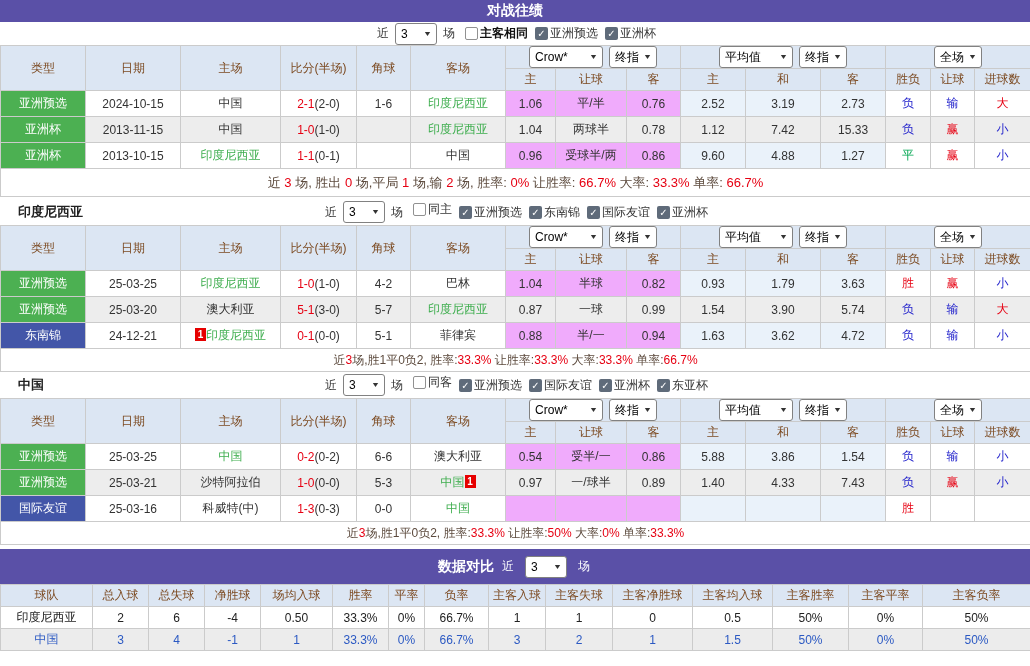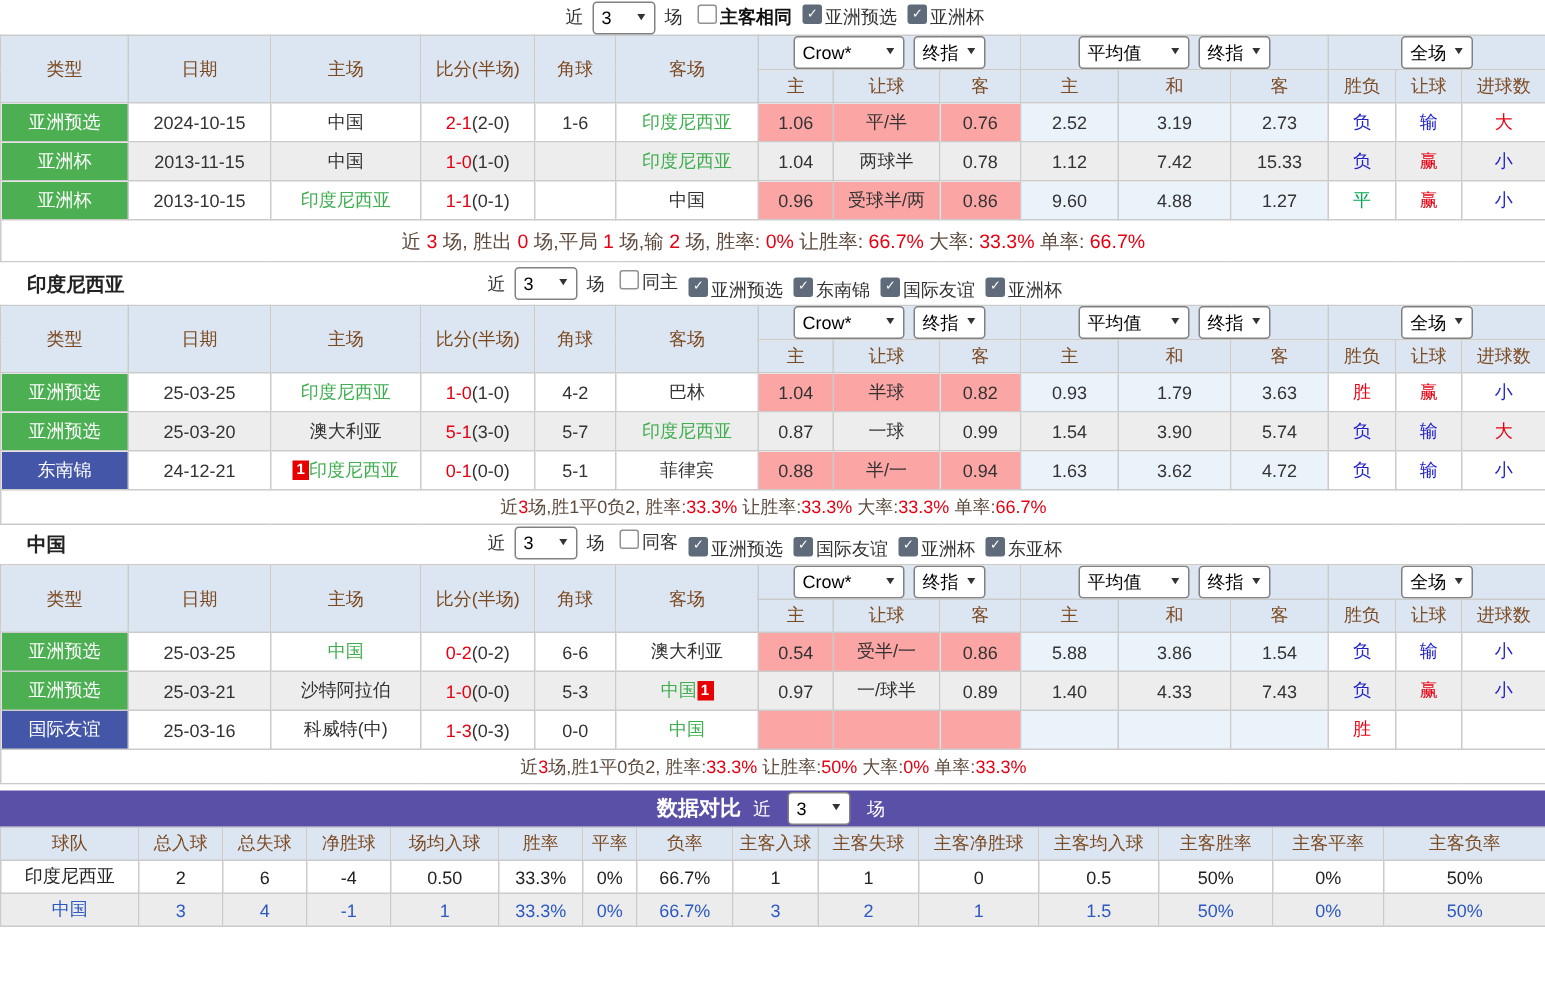--- a/index.html
+++ b/index.html
@@ -1,59 +1,59 @@
 <!DOCTYPE html>
 <html><head>
 <meta charset="utf-8">
 <style>
   html,body{margin:0;padding:0;}
   body{width:1030px;height:666px;overflow:hidden;background:#fff;
        font-family:"Liberation Sans","DejaVu Sans",sans-serif;font-size:12px;color:#333;}
   .bar{background:#5a50a7;display:flex;align-items:center;justify-content:center;gap:6px;position:relative;}
   .bar1{height:22px;}
   .bar2{height:30px;}
-  .bar3{height:24px;}
+  .bar3{height:35px;}
   .bar-title{color:#fff;font-weight:bold;font-size:14px;}
   .gap2{height:2px;background:#fff;}
   .gapb{height:4px;background:#fff;}
 
   .filter-row{height:23px;display:flex;align-items:center;justify-content:center;background:#fff;}
   .team-filter{position:relative;height:26px;display:flex;align-items:center;justify-content:center;background:#fff;}
   .team-name{position:absolute;left:18px;font-weight:bold;font-size:13px;color:#222;}
   .flabel{margin:0 3px;color:#333;}
   .flabel.white{color:#fff;margin:0 2px;font-size:12px;}
 
   .sel{display:inline-flex;align-items:center;justify-content:space-between;background:#fff;
        border:1px solid #818181;border-radius:3px;padding:1px 5px;min-width:30px;height:18px;
        color:#000;cursor:pointer;margin:0 3px;font-size:12px;line-height:14px;}
   .sel .chev{font-size:7px;color:#333;margin-left:5px;transform:scaleX(1.3);}
   .sel.wide{min-width:62px;}
 
-  .cbw{display:inline-flex;margin-left:7px;cursor:pointer;font-family:Liberation Mono, monospace;}
+  .cbw{display:inline-flex;align-items:center;margin-left:7px;cursor:pointer;}
   .cbw.bold .cb-label{font-weight:bold;color:#111;}
   .cb{width:13px;height:13px;border-radius:2px;display:inline-flex;align-items:center;justify-content:center;margin-right:2px;}
   .cb.on{background:#5f6b7a;color:#fff;font-size:10px;font-weight:bold;}
   .cb.on::after{content:"✓";}
   .cb.off{background:#fff;border:1px solid #919191;width:11px;height:11px;}
   .cb-label{color:#333;}
 
   .radw{display:inline-flex;align-items:center;gap:4px;margin-left:12px;color:#fff;font-size:12px;cursor:pointer;}
   .rad{border-radius:50%;display:inline-block;}
   .rad.on{width:11px;height:11px;background:#dcdcdc;}
   .rad.off{width:7px;height:7px;background:#5a50a7;border:2px solid #dcdcdc;}
 
   .win-btns{position:absolute;right:5px;top:3px;display:flex;gap:6px;}
   .wbtn{width:24px;height:24px;background:#8d83d3;border:1px solid #aca4e0;color:#fff;display:flex;
         align-items:center;justify-content:center;font-size:13px;font-weight:bold;cursor:pointer;border-radius:2px;}
 
   table.mt,table.cmp{border-collapse:collapse;table-layout:fixed;width:1030px;}
   .mt th,.mt td,.cmp th,.cmp td{border:1px solid #cbcbcb;text-align:center;white-space:nowrap;overflow:hidden;padding:0;}
   .mt thead th{background:#dce6f3;color:#7c4a21;font-weight:normal;height:21px;}
   .mt tbody td{height:25px;background:#fff;}
-  .mt td.col-odds{background:#fca5a5;}
+  .mt td.col-odds{background:#f0abfc;}
   .mt td.col-avg{background:#eaf2fa;}
   .mt tr.even td{background:#ededed;}
   .mt tr.even td.col-odds,.mt tr.even td.col-avg{background:#ededed;}
   .mt tbody tr td.type-green{background:#4cb052;color:#fff;}
   .mt tbody tr td.type-blue{background:#4356a8;color:#fff;}
   .mt tfoot td{height:27px;background:#fff;font-size:13px;}
   .mt.compact tfoot td{height:22px;font-size:12px;}
 
   .tgreen{color:#3fae4f;}
   .score-main{color:#e60012;}
@@ -67,20 +67,23 @@
   .cmp thead th{background:#dce6f3;color:#7c4a21;font-weight:normal;height:21px;}
   .cmp tbody td{height:21px;background:#fff;color:#222;}
   .cmp tbody tr.blue td{background:#ececec;color:#2b59c3;}
 </style>
 </head>
 <body>
 
 <div class="page">
 
   <section>
+    <div class="bar bar1">
+      <span class="bar-title">对战往绩</span>
+    </div>
     <div class="filter-row" id="h2h-filter">
         <span class="flabel">近</span>
         <span class="sel">
           <span>3</span>
           <span class="chev">▼</span>
         </span>
         <span class="flabel">场</span>
         <span class="cbw bold">
           <span class="cb off"></span>
           <span class="cb-label">主客相同</span>

